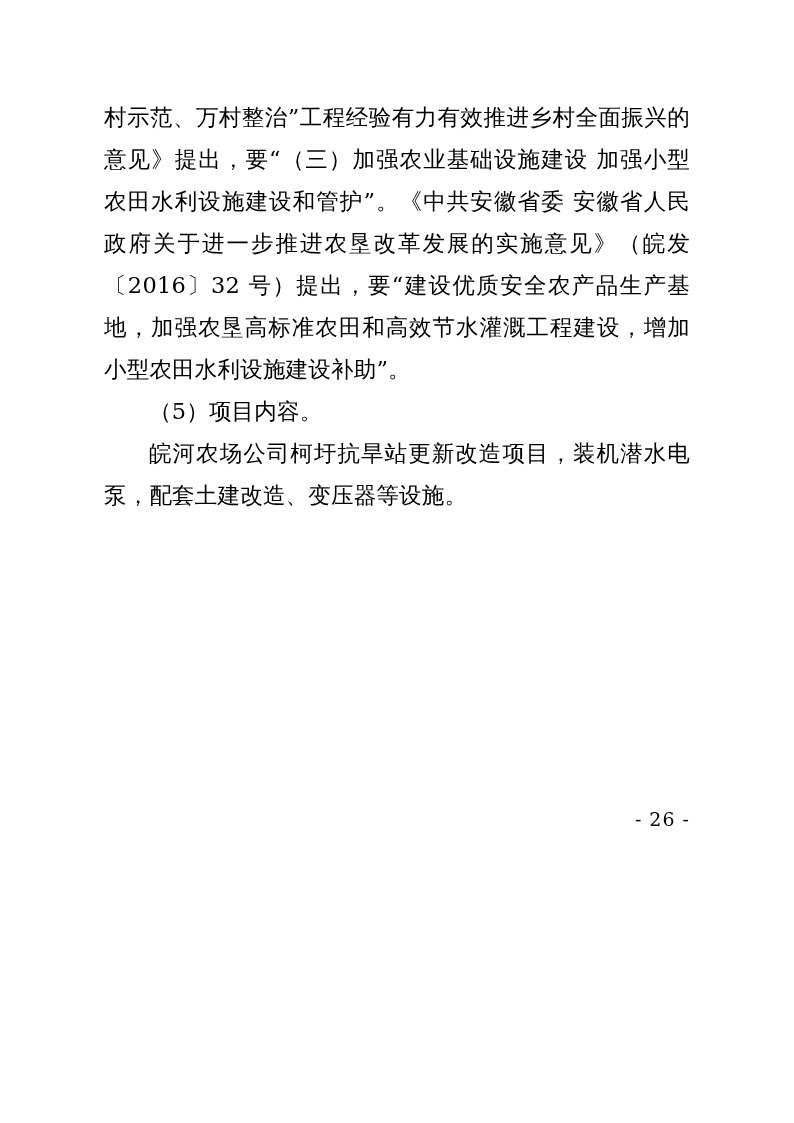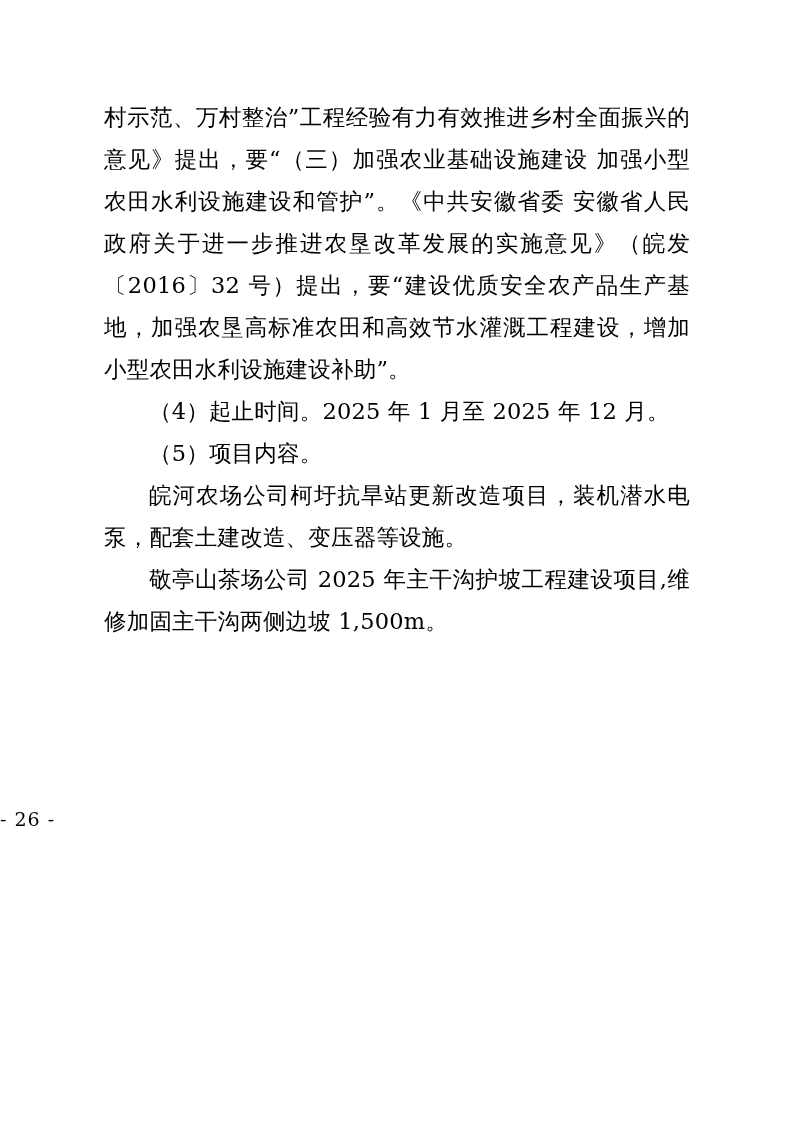--- a/index.html
+++ b/index.html
@@ -37,32 +37,31 @@
     text-indent: 0;
   }
   p.indent {
     text-indent: 45px;
   }
   .page-number {
     position: absolute;
     left: 0;
     right: 0;
     bottom: 62px;
+    text-align: right;
     padding-right: 104px;
     font-size: 19px;
     font-family: "DejaVu Serif", "Liberation Serif", serif;
     color: #000000;
     letter-spacing: 1px;
   }
 </style>
 </head>
 <body>
 
 <div class="page">
   <div class="body-text">
     <p>村示范、万村整治”工程经验有力有效推进乡村全面振兴的意见》提出，要“（三）加强农业基础设施建设  加强小型农田水利设施建设和管护”。《中共安徽省委  安徽省人民政府关于进一步推进农垦改革发展的实施意见》（皖发〔2016〕32 号）提出，要“建设优质安全农产品生产基地，加强农垦高标准农田和高效节水灌溉工程建设，增加小型农田水利设施建设补助”。</p>
-    <p class="indent">（4）起止时间。2025 年 1 月至 2025 年 12 月。</p>
     <p class="indent">（5）项目内容。</p>
     <p class="indent">皖河农场公司柯圩抗旱站更新改造项目，装机潜水电泵，配套土建改造、变压器等设施。</p>
-    <p class="indent">敬亭山茶场公司 2025 年主干沟护坡工程建设项目,维修加固主干沟两侧边坡 1,500m。</p>
   </div>
   <div class="page-number">- 26 -</div>
 </div>
 
 </body></html>

